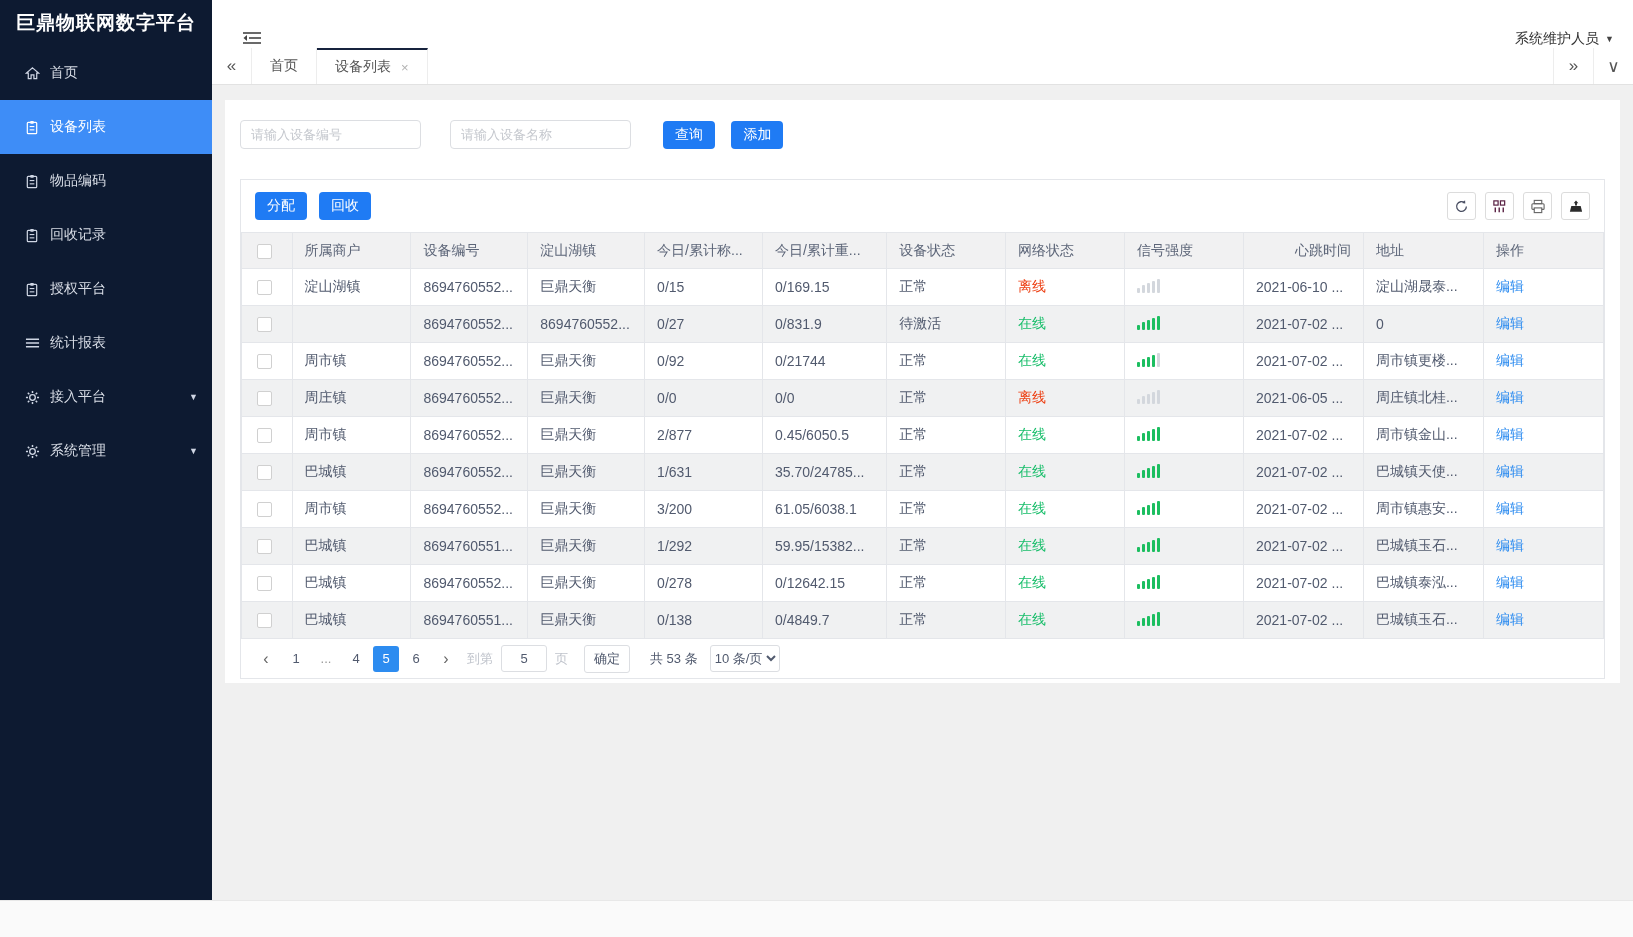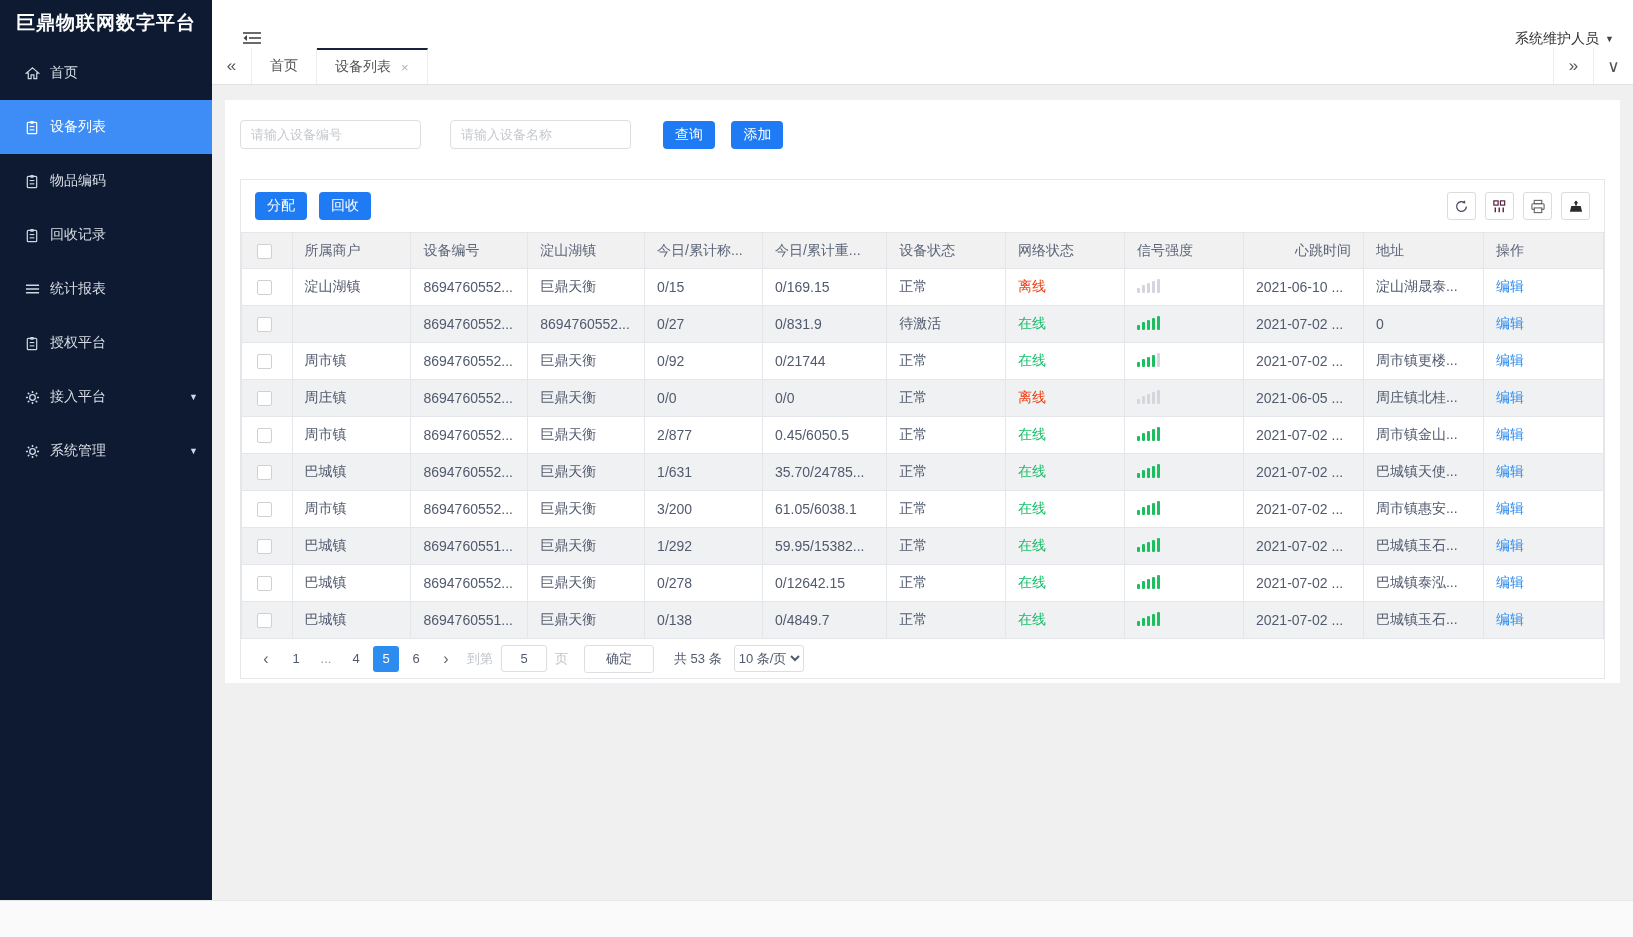--- a/index.html
+++ b/index.html
@@ -71,21 +71,21 @@
   .signal i{width:3px;background:#d3d7dd;display:block;border-radius:1px;}
   .signal i.lit{background:#1cbe60;}
   
   .pager{display:flex;align-items:center;height:39px;padding:0 12px;font-size:13px;color:var(--c-text);gap:4px;}
   .pg-arrow{width:26px;height:26px;display:flex;align-items:center;justify-content:center;color:#666;font-size:16px;cursor:pointer;}
   .page-item{min-width:26px;height:26px;line-height:26px;text-align:center;border-radius:3px;cursor:pointer;padding:0 4px;}
   .page-item.active{background:var(--c-accent);color:#fff;cursor:default;}
   .page-item.dots{color:#999;cursor:default;}
   .goto-label,.page-unit{color:#c0c4cc;margin:0 4px;}
   .goto-input{width:46px;height:27px;border:1px solid #dcdee2;border-radius:3px;text-align:center;font-size:13px;color:#515a6e;outline:none;}
-  .confirm-btn{height:28px;padding:0 21px;background:#fff;border:1px solid #dcdee2;border-radius:3px;font-size:13px;color:#515a6e;cursor:pointer;margin:0 8px;}
+  .confirm-btn{height:28px;padding:0 9px;background:#fff;border:1px solid #dcdee2;border-radius:3px;font-size:13px;color:#515a6e;cursor:pointer;margin:0 8px;}
   .total{margin:0 8px;color:#515a6e;}
   .size-select{height:27px;border:1px solid #dcdee2;border-radius:3px;font-size:13px;color:#515a6e;background:#fff;outline:none;cursor:pointer;}
   
   .footer-strip{height:37px;background:#fafafa;border-top:1px solid #e8e8e8;}
 </style>
 </head>
 <body>
 
 <div class="app">
   <div class="app-main">
@@ -134,39 +134,39 @@
               <rect x="5" y="1" width="4" height="3" rx="1" fill="#cfd6e4"></rect>
               <line x1="4.5" y1="7" x2="9.5" y2="7" stroke="#cfd6e4" stroke-width="1.2"></line>
               <line x1="4.5" y1="10.5" x2="9.5" y2="10.5" stroke="#cfd6e4" stroke-width="1.2"></line>
             </svg>
         </span>
         <span>回收记录</span>
       </div>
 
       <div class="side-item">
         <span class="s-icon">
-          <svg width="15" height="12" viewBox="0 0 16 12">
-              <line x1="1" y1="2" x2="15" y2="2" stroke="#cfd6e4" stroke-width="1.6"></line>
-              <line x1="1" y1="6" x2="15" y2="6" stroke="#cfd6e4" stroke-width="1.6"></line>
-              <line x1="1" y1="10" x2="15" y2="10" stroke="#cfd6e4" stroke-width="1.6"></line>
-            </svg>
-        </span>
-        <span>统计报表</span>
-      </div>
-
-      <div class="side-item">
-        <span class="s-icon">
           <svg width="14" height="15" viewBox="0 0 14 16">
               <rect x="2" y="2.5" width="10" height="12" rx="1" fill="none" stroke="#cfd6e4" stroke-width="1.3"></rect>
               <rect x="5" y="1" width="4" height="3" rx="1" fill="#cfd6e4"></rect>
               <line x1="4.5" y1="7" x2="9.5" y2="7" stroke="#cfd6e4" stroke-width="1.2"></line>
               <line x1="4.5" y1="10.5" x2="9.5" y2="10.5" stroke="#cfd6e4" stroke-width="1.2"></line>
             </svg>
         </span>
         <span>授权平台</span>
+      </div>
+
+      <div class="side-item">
+        <span class="s-icon">
+          <svg width="15" height="12" viewBox="0 0 16 12">
+              <line x1="1" y1="2" x2="15" y2="2" stroke="#cfd6e4" stroke-width="1.6"></line>
+              <line x1="1" y1="6" x2="15" y2="6" stroke="#cfd6e4" stroke-width="1.6"></line>
+              <line x1="1" y1="10" x2="15" y2="10" stroke="#cfd6e4" stroke-width="1.6"></line>
+            </svg>
+        </span>
+        <span>统计报表</span>
       </div>
 
       <div class="side-item">
         <span class="s-icon">
           <svg width="15" height="15" viewBox="0 0 16 16">
               <circle cx="8" cy="8" r="3" fill="none" stroke="#cfd6e4" stroke-width="1.4"></circle>
               <g stroke="#cfd6e4" stroke-width="1.6">
                 <line x1="8" y1="1" x2="8" y2="3.2"></line>
                 <line x1="8" y1="12.8" x2="8" y2="15"></line>
                 <line x1="1" y1="8" x2="3.2" y2="8"></line>

